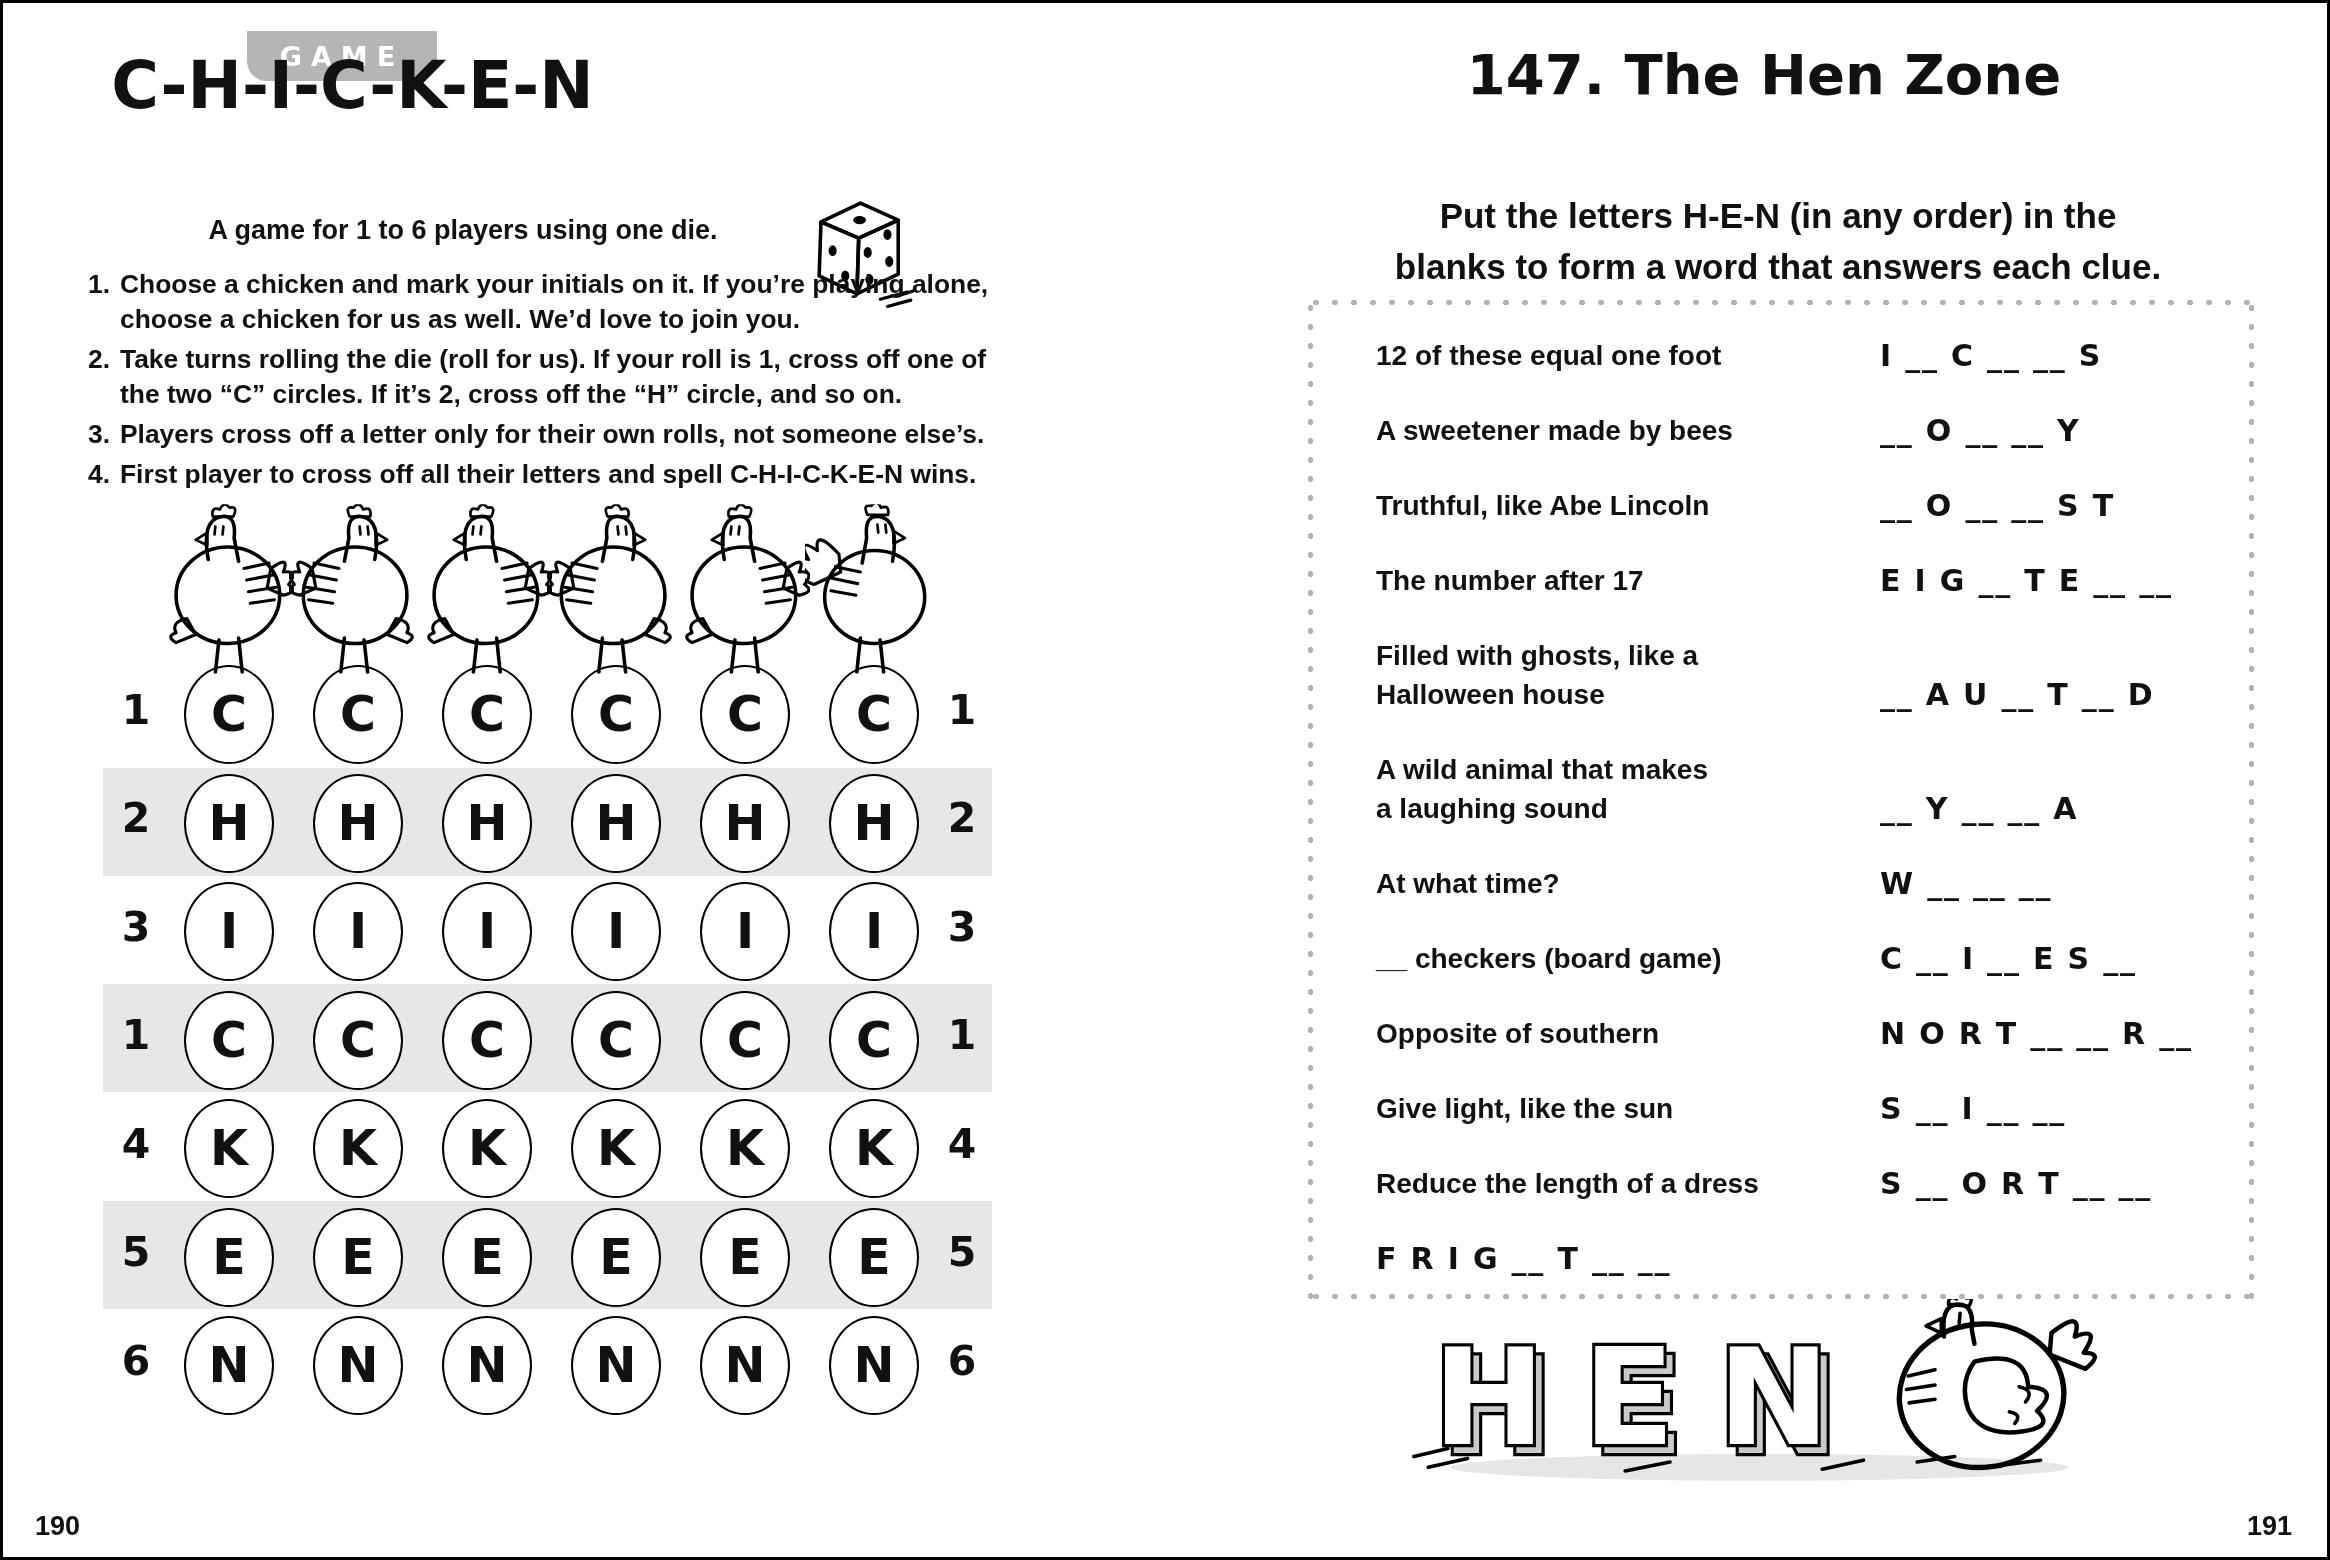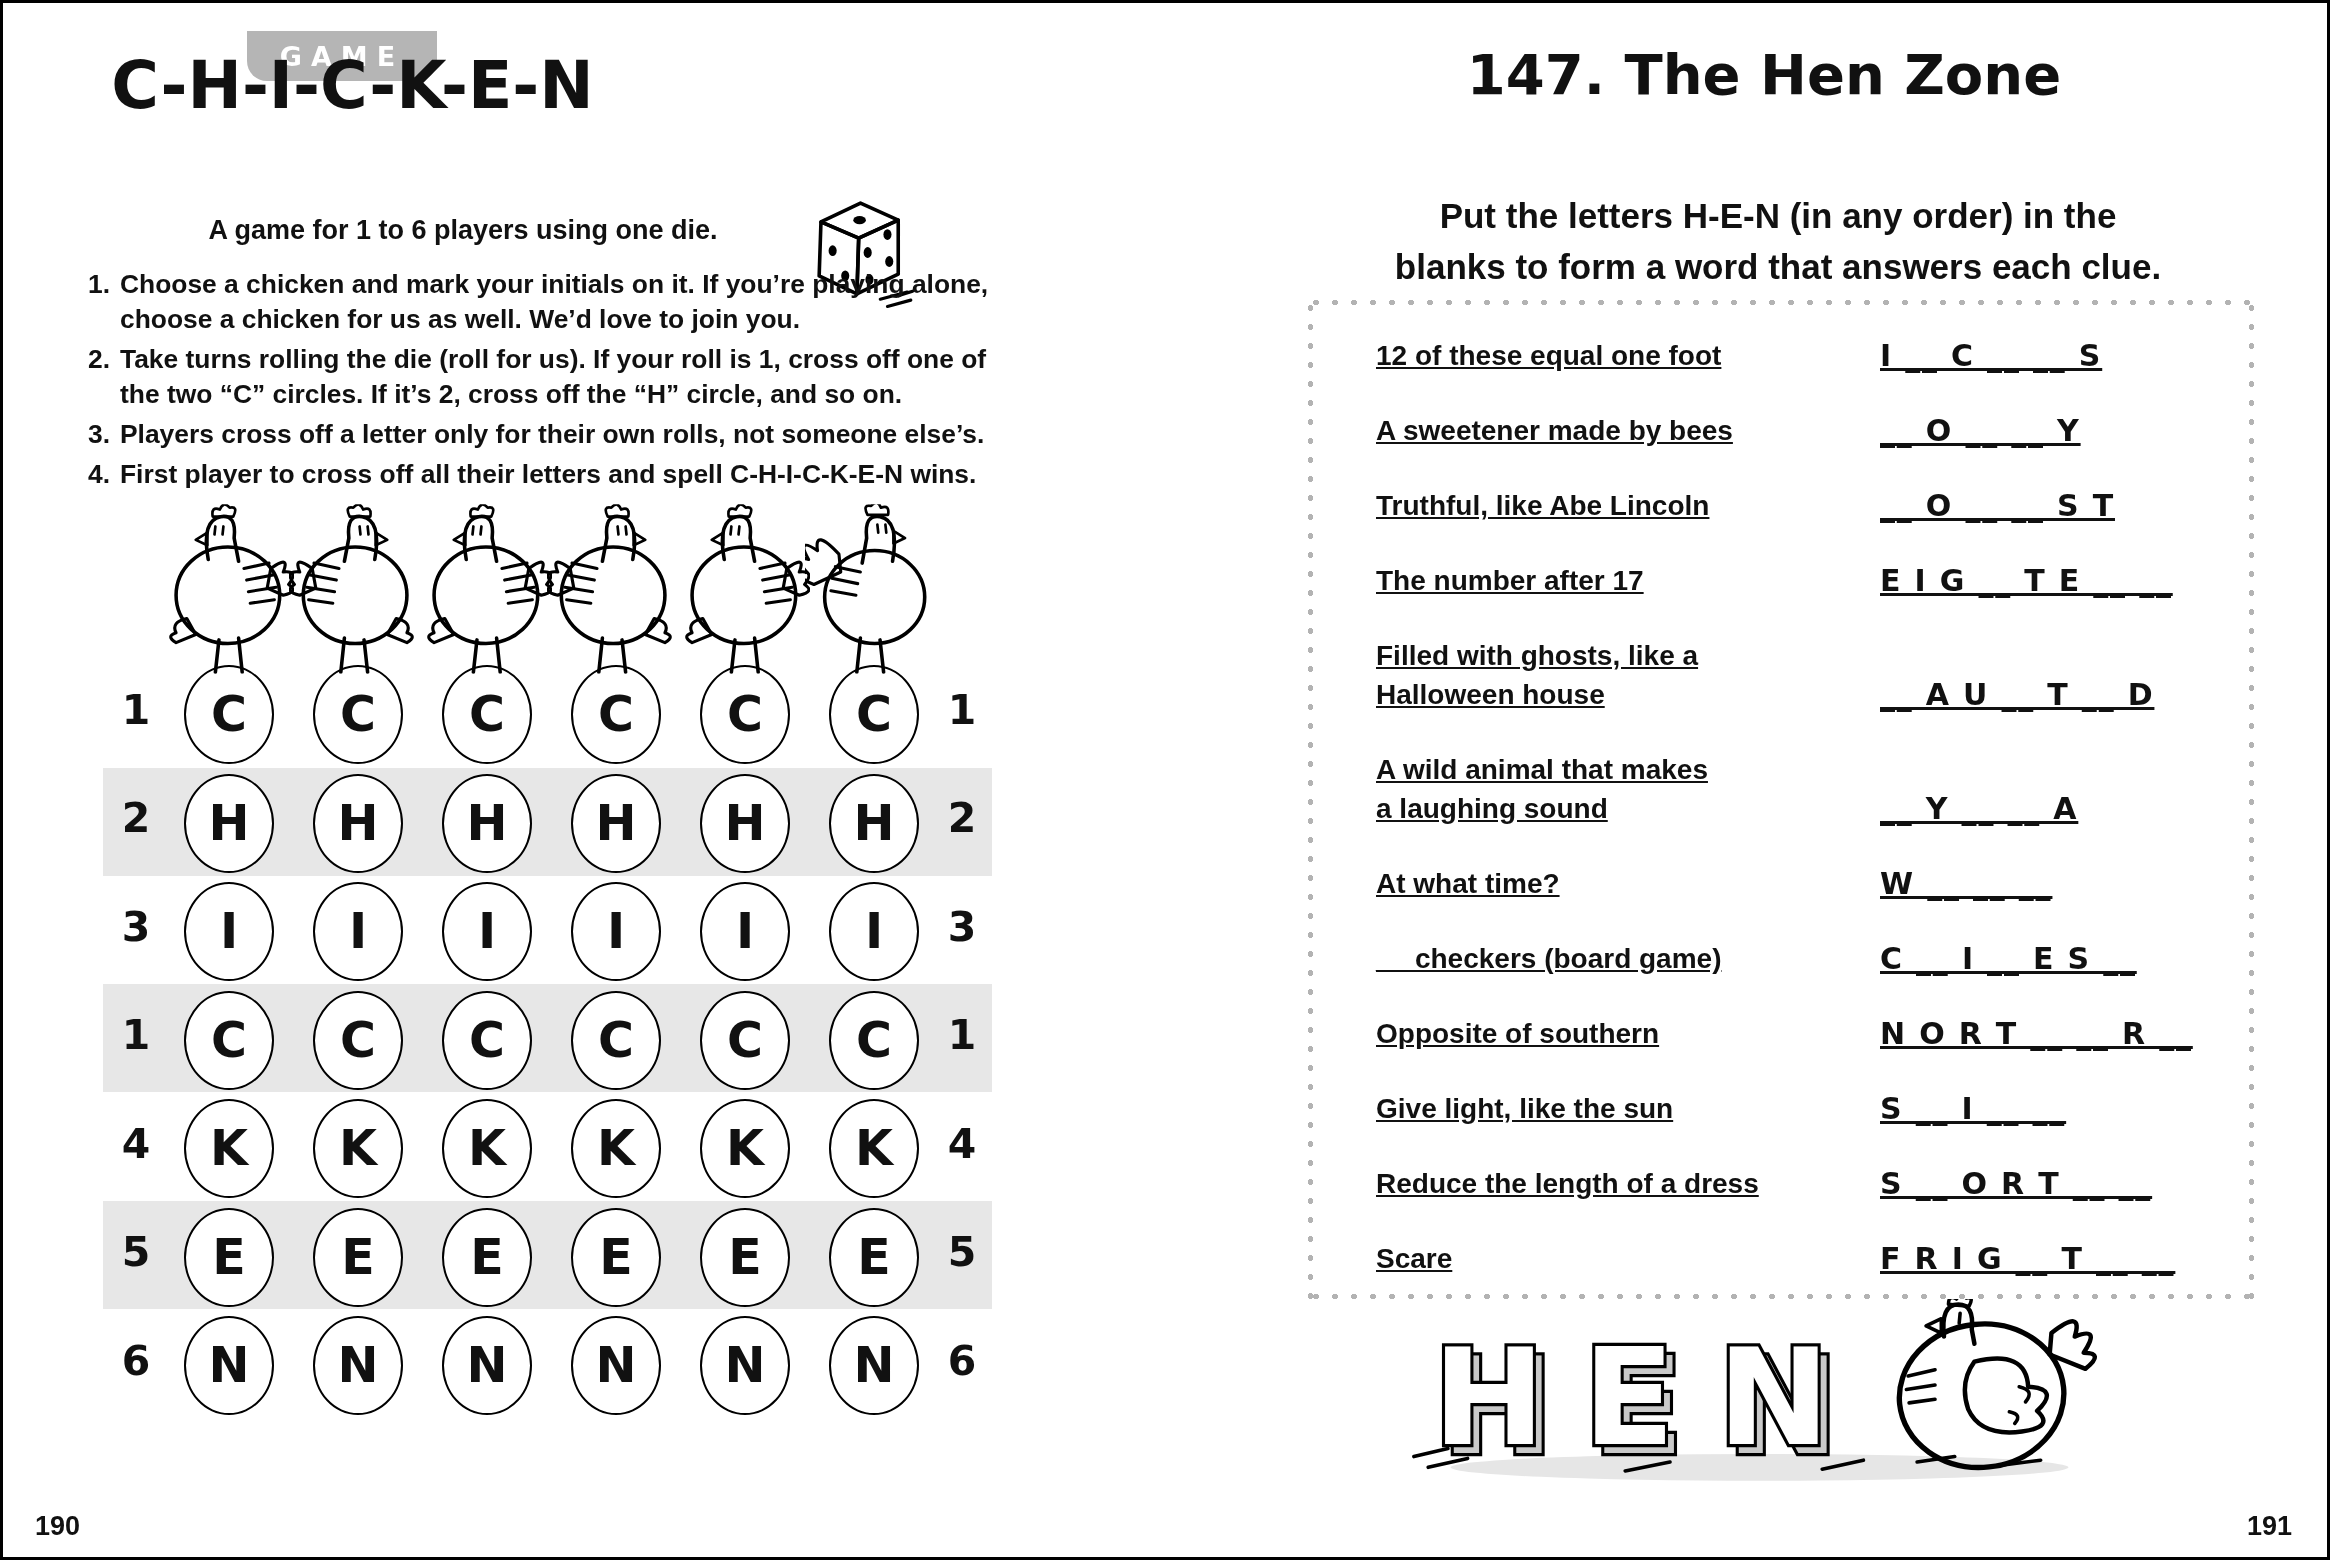--- a/index.html
+++ b/index.html
@@ -31,21 +31,21 @@
           font-family:"DejaVu Sans",sans-serif;font-weight:bold;font-size:56px;}
   .rsub{position:absolute;left:1300px;top:188px;width:950px;text-align:center;
         font-weight:bold;font-size:35px;line-height:1.45;white-space:pre-line;}
   .dotbox{position:absolute;left:1304px;top:296px;width:948px;height:1001px;}
   .dh{position:absolute;left:0;right:0;height:7.2px;
       background-image:radial-gradient(circle 3.1px at 9px 3.6px,#b3b3b3 98%,transparent);
       background-size:19px 7.2px;background-repeat:repeat-x;}
   .dv{position:absolute;top:0;bottom:0;width:7.2px;
       background-image:radial-gradient(circle 3.1px at 3.6px 9px,#b3b3b3 98%,transparent);
       background-size:7.2px 19px;background-repeat:repeat-y;}
-  .clues{position:absolute;left:1373px;top:333px;width:856px;text-decoration:underline;}
+  .clues{position:absolute;left:1373px;top:333px;width:856px;}
   .clue-row{display:flex;align-items:flex-end;margin-bottom:36px;}
   .clue-text{width:504px;flex:0 0 504px;font-weight:bold;font-size:28px;line-height:39px;white-space:pre-line;}
   .clue-ans{flex:1;font-family:"DejaVu Sans",sans-serif;font-weight:bold;font-size:30px;
             line-height:39px;letter-spacing:1.8px;white-space:nowrap;}
   svg .ink{stroke:#000;stroke-linecap:round;stroke-linejoin:round;fill:none;}
 </style>
 </head>
 <body>
 
 <div class="page">
@@ -224,21 +224,20 @@
       </div>
       <div class="clue-row">
         <div class="clue-text">Give light, like the sun</div>
         <div class="clue-ans">S __ I __ __</div>
       </div>
       <div class="clue-row">
         <div class="clue-text">Reduce the length of a dress</div>
         <div class="clue-ans">S __ O R T __ __</div>
       </div>
       <div class="clue-row">
-        <div class="clue-text">Scare</div>
         <div class="clue-ans">F R I G __ T __ __</div>
       </div>
     </div>
 
   <svg style="position:absolute;left:1398px;top:1296px" width="726" height="197" viewBox="0 0 810 220">
     <ellipse cx="400" cy="188" rx="345" ry="15" fill="#e6e6e6"></ellipse>
     <g font-family="DejaVu Sans, sans-serif" font-weight="bold" font-size="150">
       <text x="45" y="172" fill="#c9c9c9" stroke="#000" stroke-width="7" paint-order="stroke">H</text>
       <text x="213" y="172" fill="#c9c9c9" stroke="#000" stroke-width="7" paint-order="stroke">E</text>
       <text x="363" y="172" fill="#c9c9c9" stroke="#000" stroke-width="7" paint-order="stroke">N</text>

